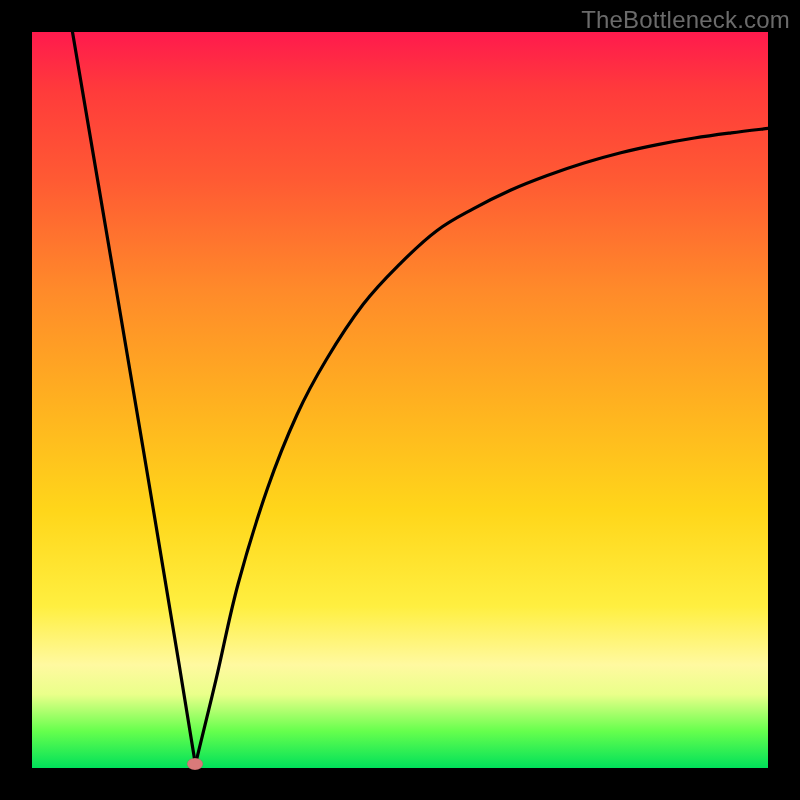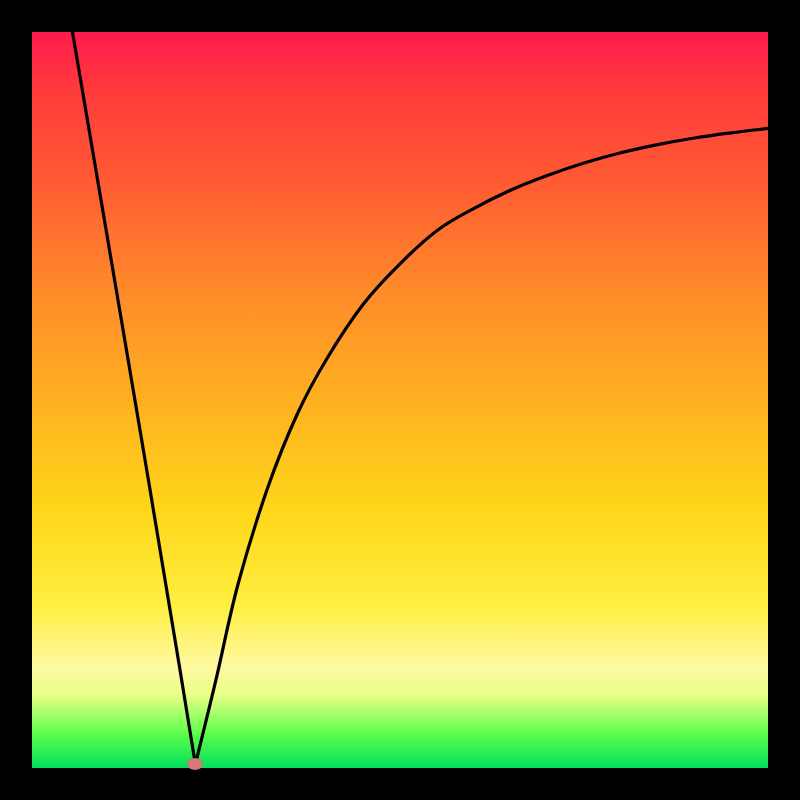--- a/index.html
+++ b/index.html
@@ -72,20 +72,21 @@
     border-radius: 50% / 50%;
     background: #d97a7a;
     transform: translate(-50%, -50%);
     box-shadow: 0 0 0 0.5px rgba(0,0,0,0.15) inset;
   }
 </style>
 </head>
 <body>
 
 <div class="frame">
+  <div class="watermark">TheBottleneck.com</div>
 
   <div class="plot-area">
     <svg class="curve-svg" viewBox="0 0 736 736">
       <path id="curve-left" class="curve-path" d="M 40.48 0.00 C 46.44 35.11, 61.01 120.85, 73.60 195.04 C 86.19 269.23, 97.15 333.33, 110.40 412.16 C 123.65 490.99, 137.66 575.33, 147.20 632.96 C 156.74 690.59, 160.48 714.44, 163.39 732.32"></path>
       <path id="curve-right" class="curve-path" d="M 163.39 732.32 C 167.10 717.08, 176.32 680.14, 184.00 647.68 C 191.68 615.22, 196.81 586.44, 206.08 552.00 C 215.35 517.56, 224.92 486.79, 235.52 456.32 C 246.12 425.85, 254.36 405.90, 264.96 382.72 C 275.56 359.54, 282.48 347.39, 294.40 327.52 C 306.32 307.65, 317.95 289.54, 331.20 272.32 C 344.45 255.10, 354.75 245.09, 368.00 231.84 C 381.25 218.59, 391.55 208.66, 404.80 198.72 C 418.05 188.78, 428.35 183.93, 441.60 176.64 C 454.85 169.35, 465.15 164.20, 478.40 158.24 C 491.65 152.28, 501.95 148.42, 515.20 143.52 C 528.45 138.62, 538.75 135.11, 552.00 131.01 C 565.25 126.90, 575.55 124.02, 588.80 120.70 C 602.05 117.39, 612.35 115.26, 625.60 112.61 C 638.85 109.96, 649.15 108.10, 662.40 105.98 C 675.65 103.86, 685.95 102.55, 699.20 100.83 C 712.45 99.11, 729.38 97.21, 736.00 96.42"></path>
     </svg>
     <div id="marker" class="marker" style="left: 163.392px; top: 732.32px;"></div>
   </div>
 </div>
 

